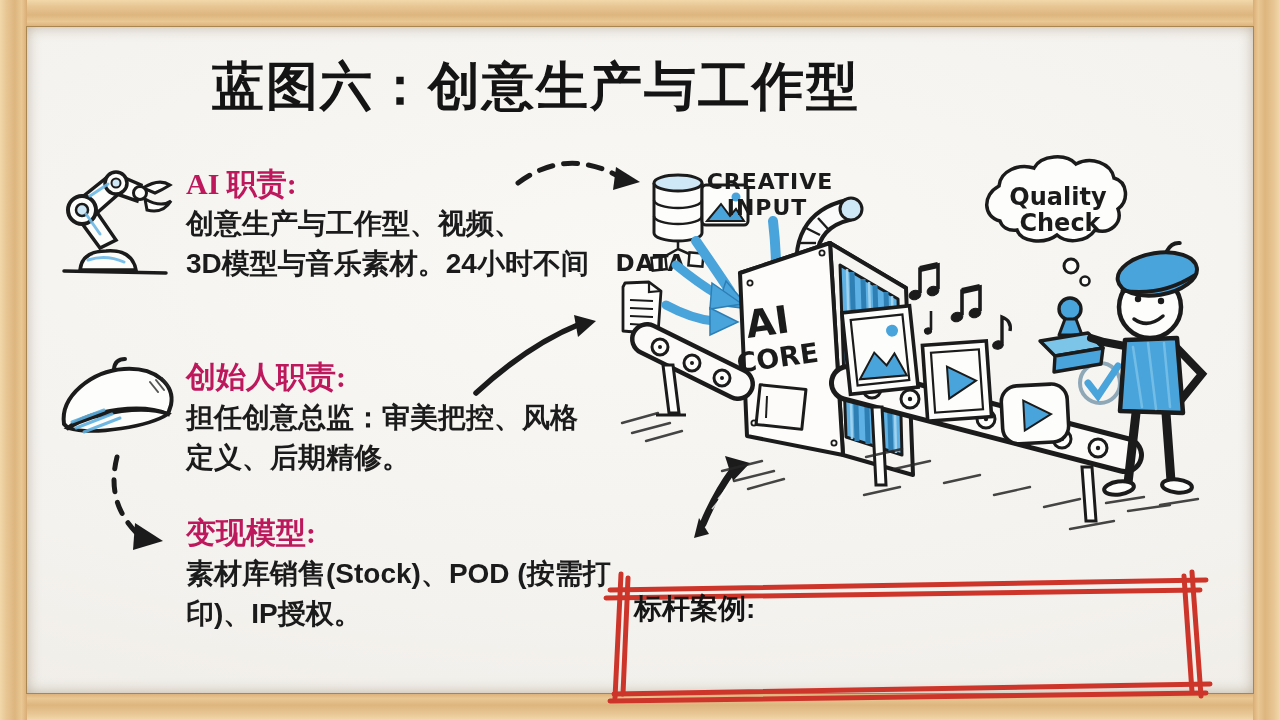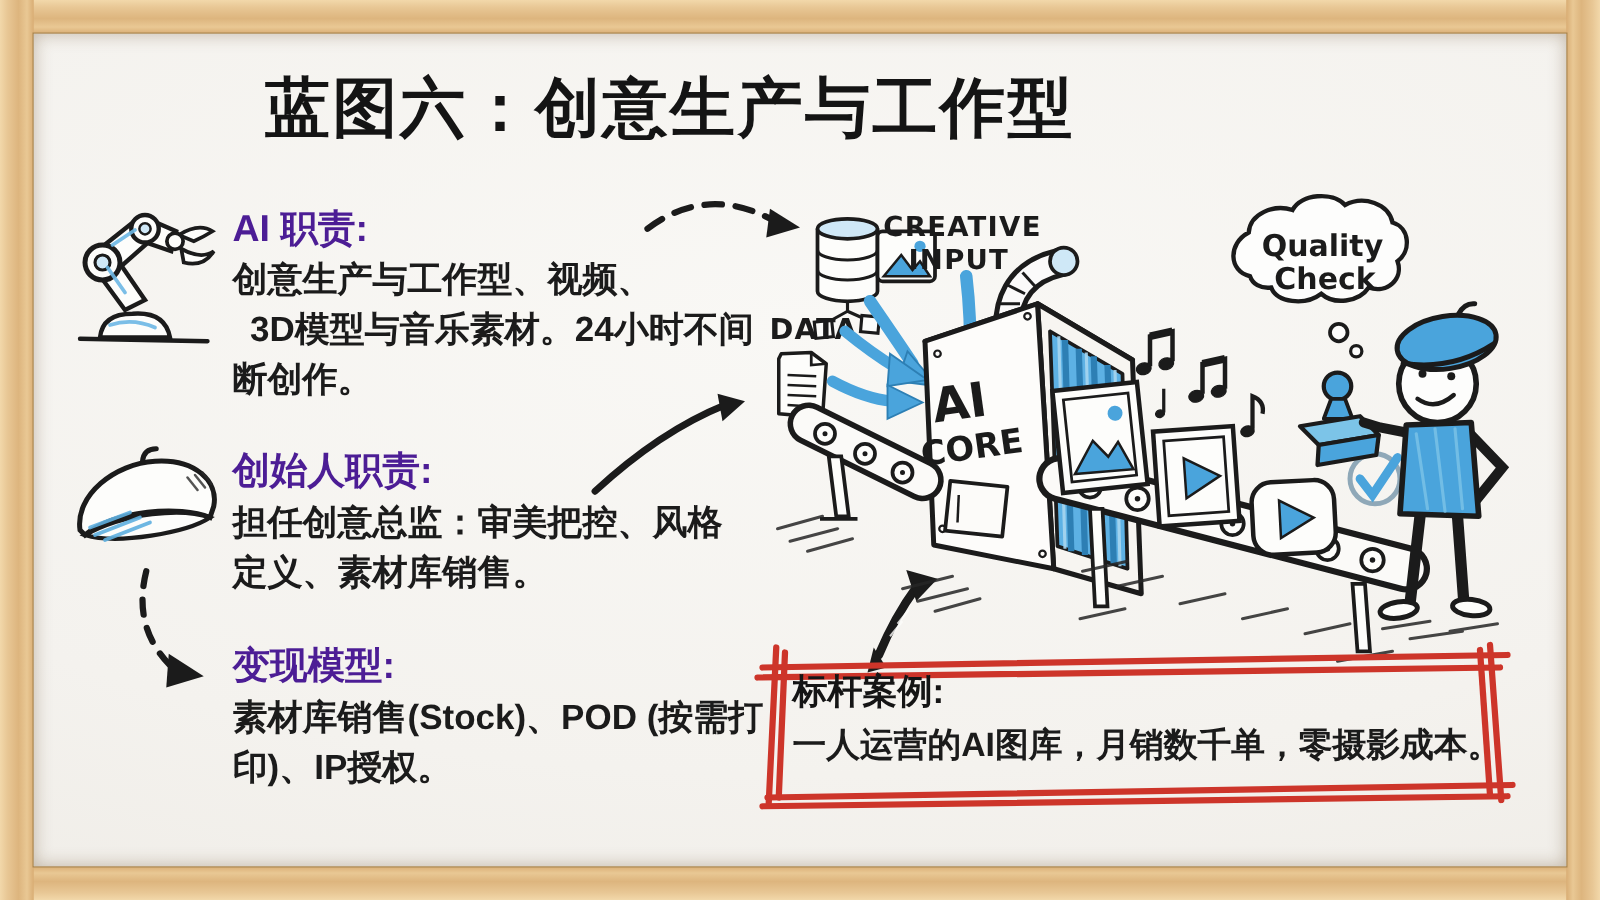--- a/index.html
+++ b/index.html
@@ -28,23 +28,23 @@
     position:absolute;left:27px;top:27px;right:27px;bottom:27px;z-index:2;
     background:
       radial-gradient(120% 90% at 50% 35%, #f9f8f5 0%, #f4f2ee 60%, #eeebe5 100%);
     box-shadow:inset 0 0 14px rgba(96,66,30,.35), 0 0 0 1px #a9854f;
   }
   .abs{position:absolute;z-index:3;}
   .title{
     left:0;top:52px;width:1072px;text-align:center;
     font-size:52px;font-weight:800;letter-spacing:2px;color:#141414;
   }
-  .h-cn{font-size:30px;font-weight:800;color:#4c1d95;line-height:34px;}
+  .h-cn{font-size:30px;font-weight:800;color:#be185d;line-height:34px;font-family:Liberation Serif, serif;}
   .b-cn{font-size:28px;font-weight:700;color:#1b1b1b;line-height:40px;white-space:nowrap;}
-  .case-box{left:600px;top:512px;width:620px;height:140px;}
+  .case-box{left:600px;top:568px;width:620px;height:140px;}
   .case-heading{position:absolute;left:34px;top:22px;font-size:28px;font-weight:800;color:#151515;}
   .case-body{position:absolute;left:34px;top:66px;font-size:27px;font-weight:700;color:#1b1b1b;white-space:nowrap;}
   svg text{font-family:"DejaVu Sans","Liberation Sans",sans-serif;fill:#1b1b1b;}
   .hand-label{font-weight:700;letter-spacing:1px;}
 </style>
 </head>
 <body>
 
 <div class="stage">
   <div class="frame-strip frame-h frame-top"></div>
@@ -71,43 +71,42 @@
       <circle cx="98" cy="41" r="6.5" fill="#fdfdfb" stroke-width="3"></circle>
       <g stroke="#6db8e5" stroke-width="3" opacity=".9">
         <path d="M 46,108 Q 64,102 82,110"></path>
         <path d="M 44,62 L 58,82"></path>
         <path d="M 48,44 L 66,32"></path>
       </g>
     </g>
   </svg>
   <div class="abs h-cn" style="left:186px;top:167px;">AI 职责:</div>
   <div class="abs b-cn" style="left:186px;top:204px;">创意生产与工作型、视频、</div>
-  <div class="abs b-cn" style="left:186px;top:244px;margin-left:14px;">3D模型与音乐素材。24小时不间</div>
-  <div class="abs b-cn" style="left:186px;top:284px;">断创作。</div>
+  <div class="abs b-cn" style="left:186px;top:244px;">3D模型与音乐素材。24小时不间</div>
 
   <svg class="abs" style="left:52px;top:352px;" width="132" height="108" viewBox="0 0 132 108">
     <g stroke="#1b1b1b" stroke-linecap="round" fill="none">
       <path d="M 12,72 C 8,44 40,19 72,17 C 104,15 123,33 119,53 L 116,62 C 92,52 40,56 16,76 Z" fill="#fdfdfb" stroke-width="4"></path>
       <path d="M 16,76 C 48,58 94,54 116,62 C 98,74 42,84 16,76 Z" fill="#fdfdfb" stroke-width="3.5"></path>
       <path d="M 62,17 Q 63,7 73,7" stroke-width="4"></path>
       <g stroke="#5fb0e0" stroke-width="3" opacity=".9">
         <path d="M 20,70 L 52,58"></path>
           <path d="M 24,76 L 60,62"></path>
           <path d="M 32,80 L 68,66"></path>
       </g>
       <g stroke="#2a2a2a" stroke-width="2" opacity=".8">
         <path d="M 98,30 L 106,40"></path>
           <path d="M 104,28 L 112,38"></path>
           <path d="M 110,26 L 117,35"></path>
       </g>
     </g>
   </svg>
   <div class="abs b-cn" style="left:186px;top:398px;">担任创意总监：审美把控、风格</div>
   <div class="abs h-cn" style="left:186px;top:360px;">创始人职责:</div>
-  <div class="abs b-cn" style="left:186px;top:438px;">定义、素材库销售。</div>
+  <div class="abs b-cn" style="left:186px;top:438px;">定义、后期精修。</div>
 
   <svg class="abs" style="left:85px;top:445px;" width="110" height="120" viewBox="0 0 110 120">
     <path d="M 32,12 Q 20,60 56,92" fill="none" stroke="#1b1b1b" stroke-width="5" stroke-linecap="round" stroke-dasharray="12 11"></path>
     <path d="M 50,78 L 78,96 L 48,105 Z" fill="#1b1b1b"></path>
   </svg>
 
   <div class="abs h-cn" style="left:186px;top:516px;text-align:center;">变现模型:</div>
   <div class="abs b-cn" style="left:186px;top:554px;">素材库销售(Stock)、POD (按需打</div>
   <div class="abs b-cn" style="left:186px;top:594px;">印)、IP授权。</div>
 
@@ -362,15 +361,14 @@
           <path d="M 6,30 L 600,22"></path>
         <path d="M 14,126 L 610,116"></path>
           <path d="M 10,133 L 606,125"></path>
         <path d="M 21,6 L 15,130"></path>
           <path d="M 28,10 L 23,126"></path>
         <path d="M 592,4 L 601,128"></path>
           <path d="M 584,8 L 592,124"></path>
       </g>
     </svg>
     <div class="case-heading">标杆案例:</div>
-    <div class="case-body">一人运营的AI图库，月销数千单，零摄影成本。</div>
   </div>
 </div>
 
 </body></html>

